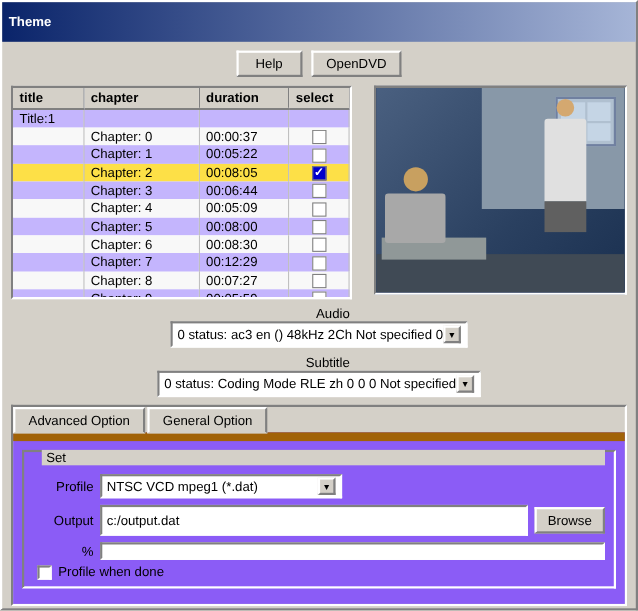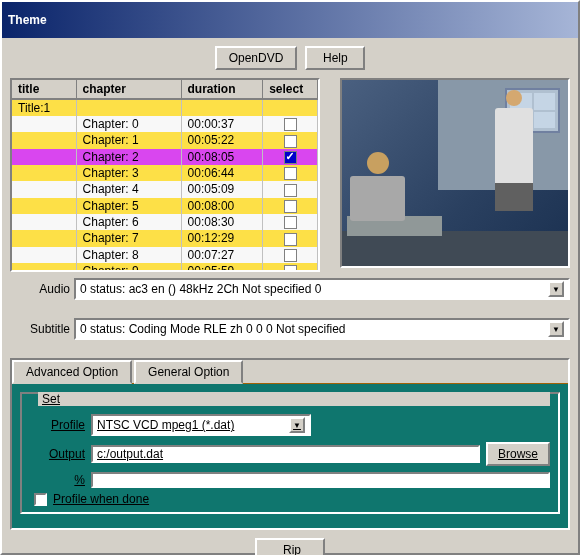--- a/index.html
+++ b/index.html
@@ -16,43 +16,43 @@
 
     .table-container { flex: 0 0 310px; border: 2px solid; border-color: #808080 #ffffff #ffffff #808080; background: white; overflow: hidden; position: relative; }
     .table-scroll { overflow-y: auto; height: 190px; }
     .table-scroll::-webkit-scrollbar { width: 16px; }
     .table-scroll::-webkit-scrollbar-track { background: #d4d0c8; }
     .table-scroll::-webkit-scrollbar-thumb { background: #d4d0c8; border: 2px solid; border-color: #ffffff #808080 #808080 #ffffff; }
 
     table { width: 100%; border-collapse: collapse; }
     thead th { background: #d4d0c8; border-right: 1px solid #808080; border-bottom: 2px solid #808080; padding: 2px 6px; text-align: left; font-weight: bold; position: sticky; top: 0; }
     tbody td { padding: 1px 6px; border-right: 1px solid #c0c0c0; white-space: nowrap; }
-    .row-highlighted { background: #d946ef; }
-    .row-normal { background: #fde047; }
+    .row-highlighted { background: #fde047; }
+    .row-normal { background: #c4b5fd; }
     .row-normal:nth-child(even) { background: #f8f8f8; }
 
     .checkbox-cell { text-align: center; }
     .cb { width: 13px; height: 13px; border: 1px solid #808080; background: white; display: inline-block; position: relative; vertical-align: middle; }
     .cb-blue { background: #0000cc; }
     .cb-blue::after { content: '✓'; position: absolute; top: -2px; left: 1px; font-size: 11px; color: white; font-weight: bold; }
 
     .video-preview { flex: 1; border: 2px solid; border-color: #808080 #ffffff #ffffff #808080; background: #2a3a5a; overflow: hidden; height: 190px; position: relative; }
     .video-scene { width: 100%; height: 100%; background: linear-gradient(135deg, #4a6080 0%, #3a5070 30%, #2a4060 60%, #1a3050 100%); position: relative; overflow: hidden; }
 
     .dropdowns { margin-bottom: 4px; }
-    .dropdown-row { display: flex; align-items: center; margin-bottom: 18px; }
+    .dropdown-row { display: flex; align-items: center; margin-bottom: 7px; flex-direction: column; }
     .dropdown-label { width: 60px; text-align: right; margin-right: 4px; color: #000; }
     .dropdown-box { flex: 1; border: 2px solid; border-color: #808080 #ffffff #ffffff #808080; background: white; padding: 2px 4px; height: 22px; display: flex; align-items: center; }
     .dropdown-arrow { width: 16px; height: 16px; background: #d4d0c8; border: 2px solid; border-color: #ffffff #808080 #808080 #ffffff; display: flex; align-items: center; justify-content: center; font-size: 8px; cursor: pointer; flex-shrink: 0; }
 
     .tabs-area { border: 2px solid; border-color: #808080 #ffffff #ffffff #808080; padding: 0; margin-bottom: 0; background: #d4d0c8; }
     .tab-bar { display: flex; margin-bottom: -1px; }
     .tab { padding: 3px 12px; border: 2px solid; border-color: #ffffff #808080 #d4d0c8 #ffffff; background: #d4d0c8; cursor: pointer; margin-right: 2px; font-size: 12px; }
     .tab.active { border-bottom-color: #d4d0c8; background: #d4d0c8; z-index: 1; position: relative; }
-    .tab-content { border-top: 1px solid #a16207; padding: 8px; background: #0f766e; text-decoration: underline; }
+    .tab-content { border-top: 8px solid #a16207; padding: 8px; background: #8b5cf6; }
 
     .fieldset { border: 2px solid; border-color: #808080 #ffffff #ffffff #808080; padding: 6px 8px; margin-bottom: 6px; }
     .fieldset-legend { margin-left: 8px; padding: 0 4px; background: #d4d0c8; font-size: 12px; position: relative; top: -8px; }
 
     .form-row { display: flex; align-items: center; margin-bottom: 6px; }
     .form-label { width: 55px; text-align: right; margin-right: 6px; }
     .select-box { display: flex; align-items: center; border: 2px solid; border-color: #808080 #ffffff #ffffff #808080; background: white; padding: 2px 4px; height: 22px; flex: 0 0 220px; }
     .select-text { flex: 1; }
 
     .progress-row { display: flex; align-items: center; margin-bottom: 4px; }
@@ -60,35 +60,35 @@
     .progress-bar-container { flex: 1; border: 2px solid; border-color: #808080 #ffffff #ffffff #808080; background: white; height: 16px; }
     .progress-fill { height: 100%; background: #0000cc; width: 0%; }
 
     .shutdown-row { display: flex; align-items: center; gap: 6px; padding-left: 4px; }
     .checkbox-input { width: 13px; height: 13px; border: 2px solid; border-color: #808080 #ffffff #ffffff #808080; background: white; display: inline-block; flex-shrink: 0; }
 
     .bottom-buttons { display: flex; justify-content: center; gap: 8px; margin-top: 8px; }
 
     .output-row { display: flex; align-items: center; margin-bottom: 6px; }
     .output-label { width: 55px; text-align: right; margin-right: 6px; }
-    .output-input { flex: 1; border: 2px solid; border-color: #808080 #ffffff #ffffff #808080; background: white; padding: 2px 4px; height: 18px; margin-right: 6px; }
+    .output-input { flex: 1; border: 2px solid; border-color: #808080 #ffffff #ffffff #808080; background: white; padding: 12px 4px; height: 18px; margin-right: 6px; }
     .browse-btn { padding: 3px 10px; border: 2px solid; border-color: #ffffff #808080 #808080 #ffffff; background: #d4d0c8; cursor: pointer; }
   </style>
 </head>
 <body>
 
 <div class="window">
   <div class="title-bar">
     <span>Theme</span>
   </div>
   <div class="window-body">
 
     <div class="toolbar">
+      <button class="btn">Help</button>
       <button class="btn">OpenDVD</button>
-      <button class="btn">Help</button>
     </div>
 
     <div class="main-area">
 
       <div class="table-container">
         <div class="table-scroll">
           <table>
             <thead>
               <tr>
                 <th style="min-width:55px">title</th>

